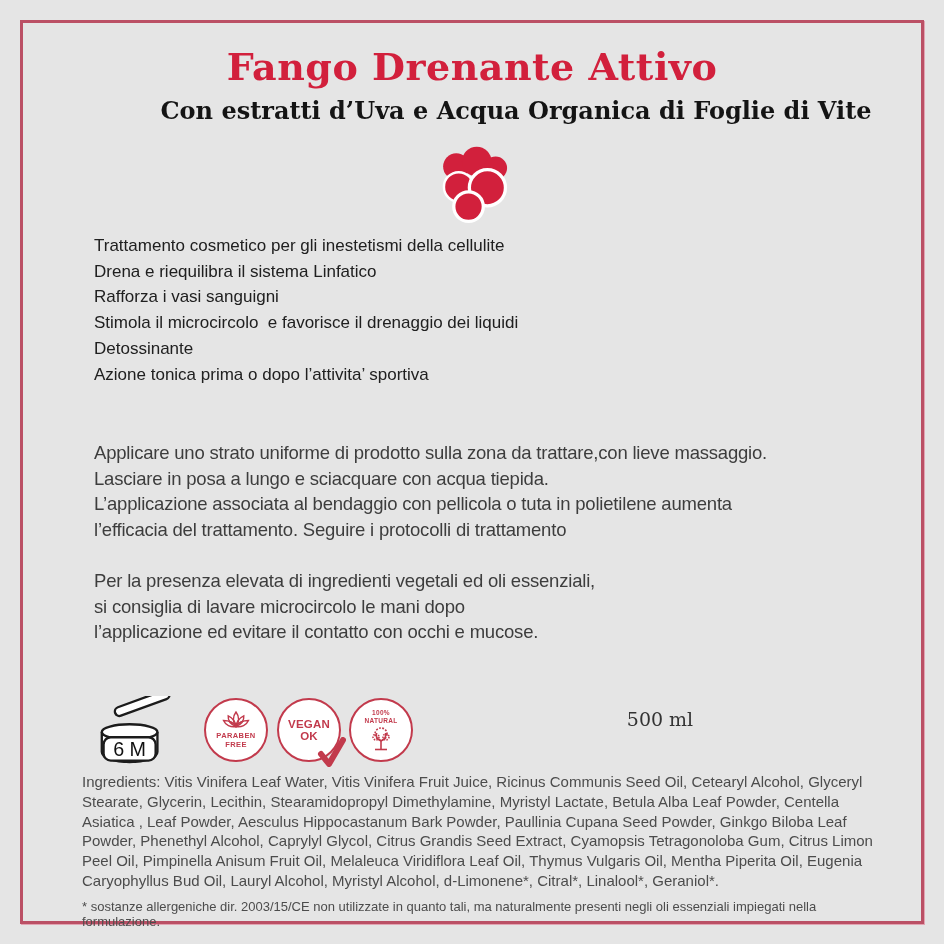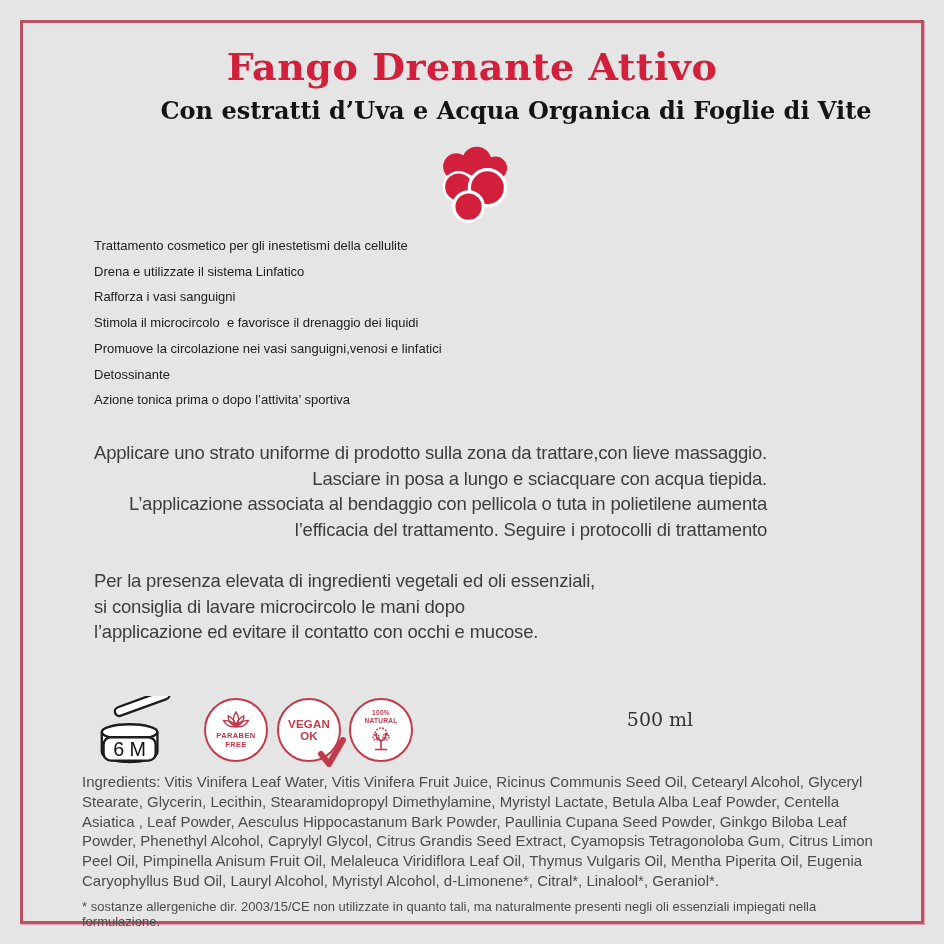--- a/index.html
+++ b/index.html
@@ -6,23 +6,23 @@
   body{width:944px;height:944px;position:relative;font-family:"Liberation Sans",sans-serif;}
   .page{position:absolute;inset:0;background:#e5e5e5;}
   .frame{position:absolute;inset:20px;border:3px solid #bb5065;box-shadow:1px 1px 0 #e2a4b2;pointer-events:none;}
   .title{position:absolute;top:44px;left:0;width:100%;text-align:center;
          font-family:"DejaVu Serif","Liberation Serif",serif;font-weight:bold;
          font-size:38px;color:#d2203c;letter-spacing:0.5px;}
   .subtitle{position:absolute;top:96px;left:0;width:100%;text-align:center;
             font-family:"DejaVu Serif","Liberation Serif",serif;font-weight:bold;
             font-size:24px;color:#141414;padding-left:44px;}
   .grape{position:absolute;top:140px;left:430px;width:82px;height:84px;}
-  .benefits{position:absolute;left:94px;top:233px;font-size:13px;line-height:25.7px;color:#202020;}
+  .benefits{position:absolute;left:94px;top:233px;font-size:17px;line-height:25.7px;color:#202020;}
   .para{position:absolute;left:94px;font-size:18.5px;line-height:25.6px;color:#3d3d3d;letter-spacing:-0.2px;}
-  .usage{top:440px;text-align:right;}
+  .usage{top:440px;}
   .warning{top:568px;}
   .line{white-space:pre-wrap;}
   .icon-row{position:absolute;top:690px;left:0;width:100%;height:80px;}
   .pao{position:absolute;left:88px;top:6px;width:94px;height:70px;}
   .badge{position:absolute;top:8px;width:60px;height:60px;border:2.5px solid #c23a4c;border-radius:50%;
          color:#c23a4c;display:flex;flex-direction:column;align-items:center;justify-content:center;
          font-weight:bold;text-align:center;background:#fff;}
   .badge-paraben{left:204px;}
   .badge-vegan{left:277px;}
   .badge-natural{left:349px;}
@@ -55,24 +55,23 @@
       <circle cx="57" cy="25" r="18"></circle>
       <circle cx="80" cy="33" r="14"></circle>
       <circle cx="35" cy="56" r="18" stroke="#ffffff" stroke-width="3"></circle>
       <circle cx="70" cy="57" r="22" stroke="#ffffff" stroke-width="4"></circle>
       <circle cx="47" cy="80" r="18" stroke="#ffffff" stroke-width="4"></circle>
     </g>
   </svg>
 
   <div class="benefits">
     <div class="line">Trattamento cosmetico per gli inestetismi della cellulite</div>
-    <div class="line">Drena e utilizzate il sistema Linfatico</div>
+    <div class="line">Drena e riequilibra il sistema Linfatico</div>
     <div class="line">Rafforza i vasi sanguigni</div>
     <div class="line">Stimola il microcircolo  e favorisce il drenaggio dei liquidi</div>
-    <div class="line">Promuove la circolazione nei vasi sanguigni,venosi e linfatici</div>
     <div class="line">Detossinante</div>
     <div class="line">Azione tonica prima o dopo l’attivita’ sportiva</div>
   </div>
 
   <div class="para usage">
     <div class="line">Applicare uno strato uniforme di prodotto sulla zona da trattare,con lieve massaggio.</div>
     <div class="line">Lasciare in posa a lungo e sciacquare con acqua tiepida.</div>
     <div class="line">L’applicazione associata al bendaggio con pellicola o tuta in polietilene aumenta</div>
     <div class="line">l’efficacia del trattamento. Seguire i protocolli di trattamento</div>
   </div>

